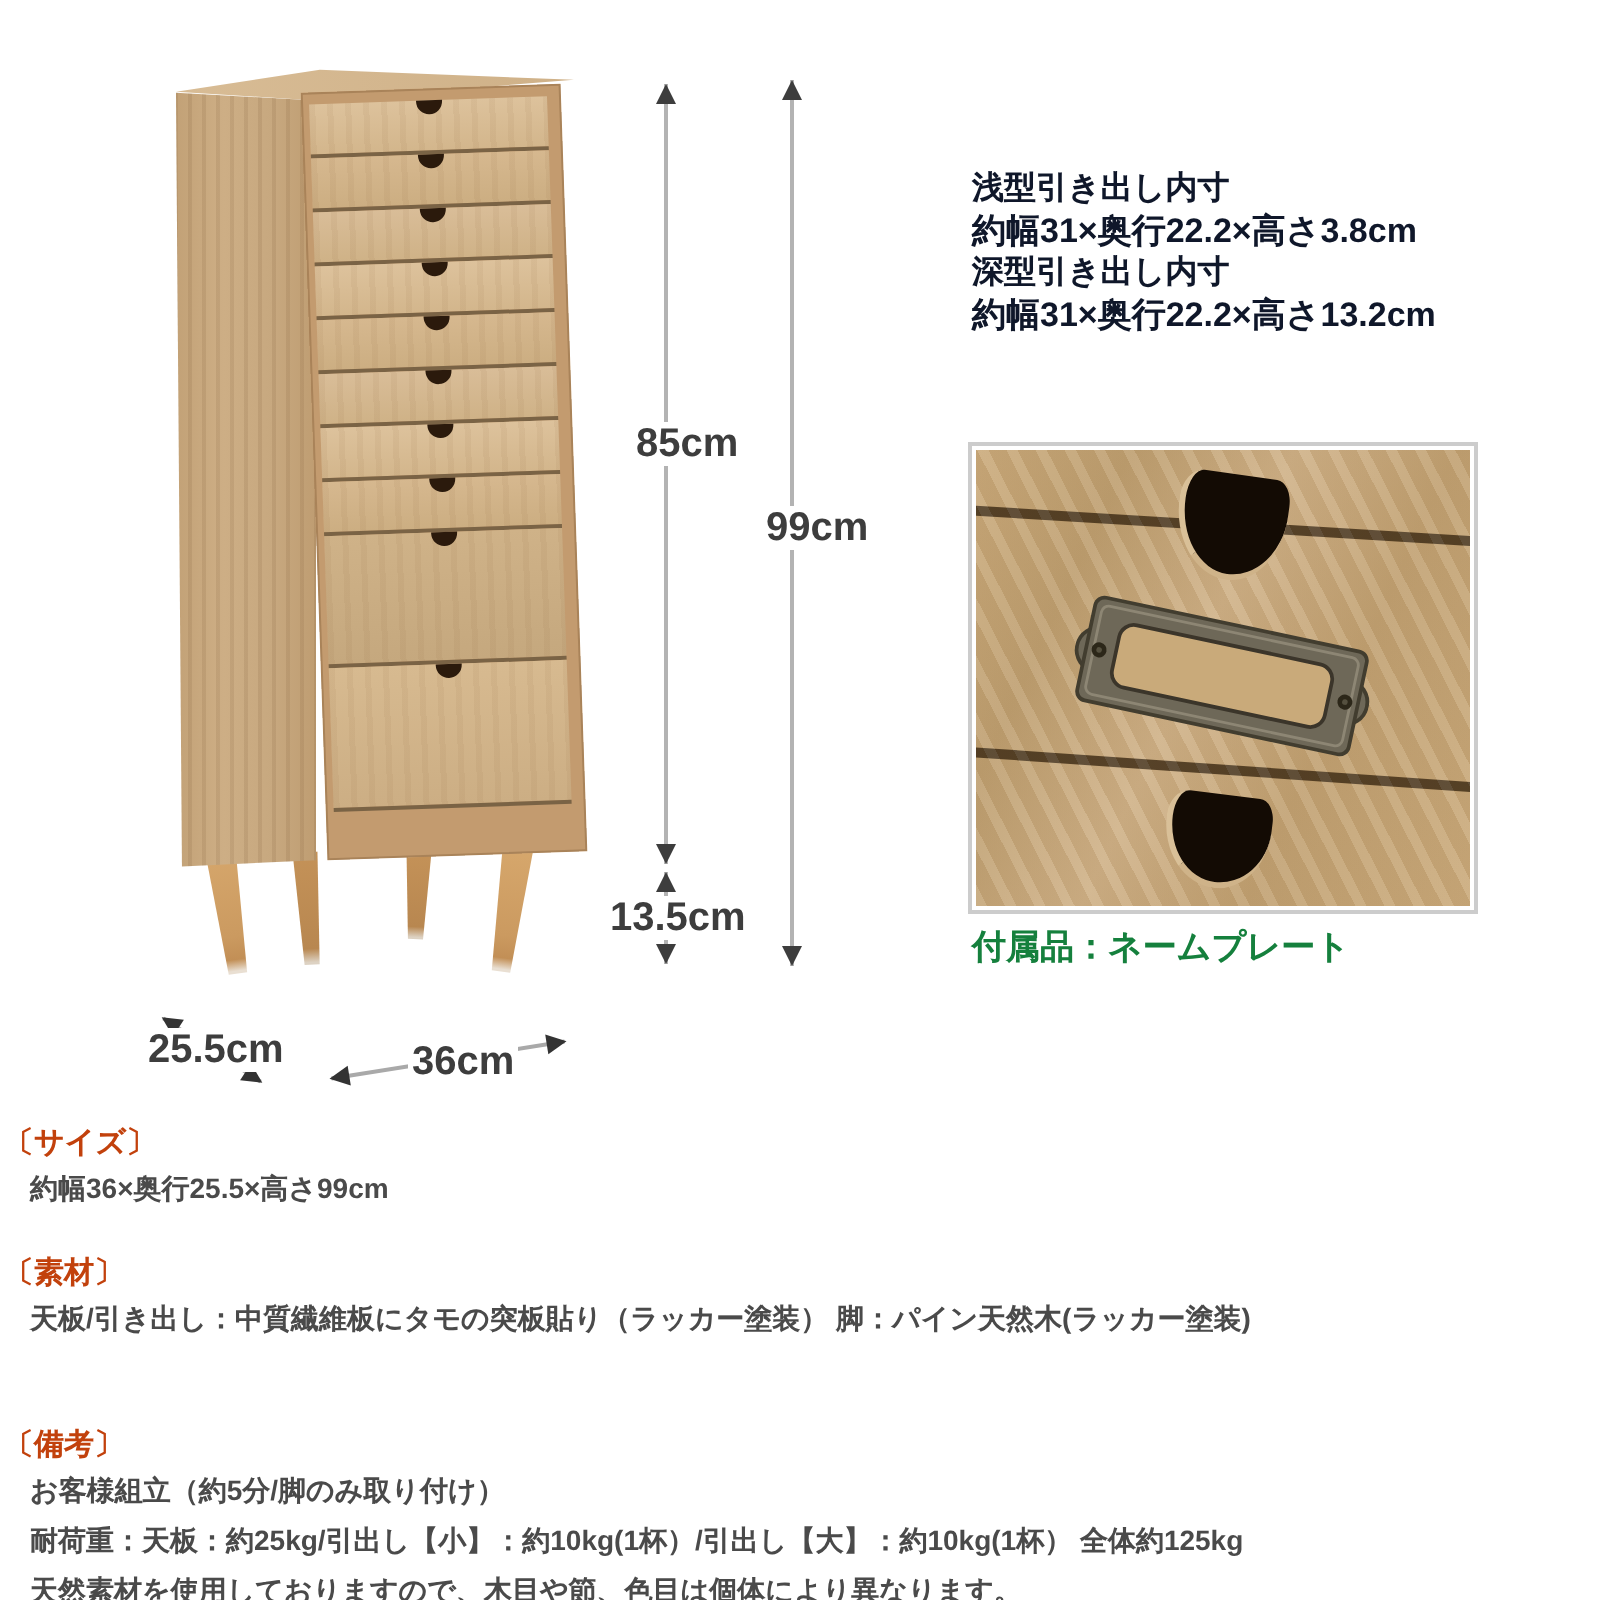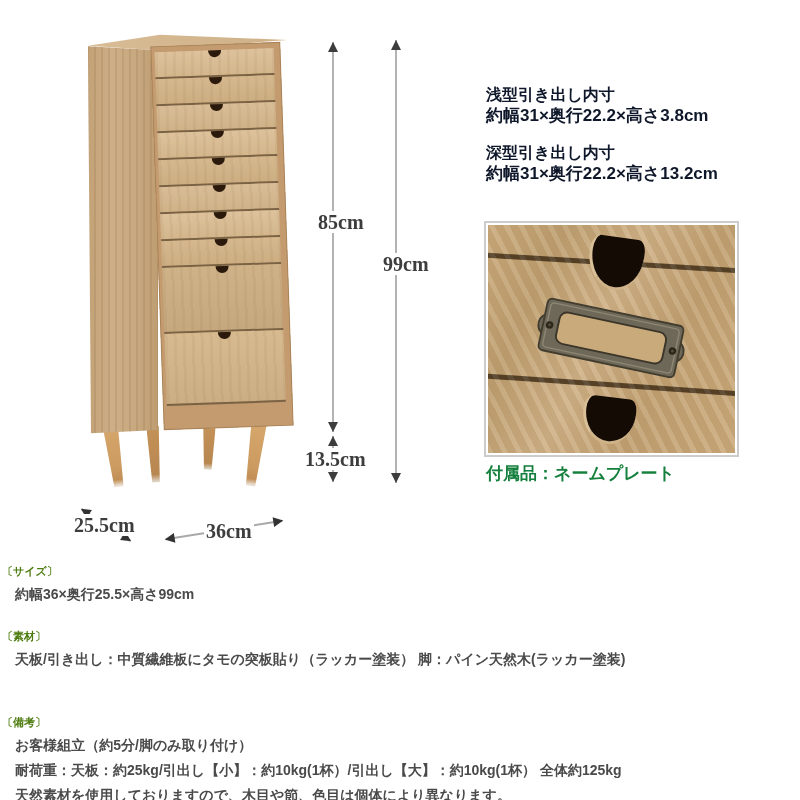--- a/index.html
+++ b/index.html
@@ -68,29 +68,29 @@
     border-left:5px solid transparent;border-right:5px solid transparent;border-bottom:10px solid #3d3d3d;}
   .varrow::after{content:"";position:absolute;bottom:0;left:-4px;width:0;height:0;
     border-left:5px solid transparent;border-right:5px solid transparent;border-top:10px solid #3d3d3d;}
   .darrow{position:absolute;height:2px;background:#a9a9a9;z-index:3;}
   .darrow::before{content:"";position:absolute;left:-1px;top:-4px;width:0;height:0;
     border-top:5px solid transparent;border-bottom:5px solid transparent;border-right:10px solid #333;}
   .darrow::after{content:"";position:absolute;right:-1px;top:-4px;width:0;height:0;
     border-top:5px solid transparent;border-bottom:5px solid transparent;border-left:10px solid #333;}
   .dim-label{
     position:absolute;z-index:4;background:#ffffff;color:#3d3d3d;
-    font-size:20px;font-weight:600;line-height:1.1;padding:0 2px;white-space:nowrap;font-family:Liberation Serif, serif;
+    font-size:20px;font-weight:600;line-height:1.1;padding:0 2px;white-space:nowrap;
   }
 
   
   #drawer-specs{position:absolute;left:486px;top:84px;z-index:3;}
   #drawer-specs p{margin:0;white-space:nowrap;font-weight:bold;color:#0f172a;}
   #drawer-specs .t{font-size:16px;line-height:21px;}
   #drawer-specs .v{font-size:17px;line-height:21px;}
-  #drawer-specs .grp2{margin-top:16px;}
+  #drawer-specs .grp2{}
 
   
   #detail-photo{
     position:absolute;left:484px;top:221px;width:247px;height:228px;
     border:2px solid #cccccc;background:#fff;padding:2px;z-index:2;
   }
   .photo-wood{
     position:relative;width:100%;height:100%;overflow:hidden;
     background:linear-gradient(115deg,#cbab7c 0%,#bfa071 22%,#d0b288 45%,#c2a273 68%,#cbab7c 100%);
   }
@@ -112,21 +112,21 @@
   .pc-bottom{left:94px;top:172px;width:50px;height:44px;transform:rotate(7deg);}
   .nameplate{position:absolute;left:48px;top:80px;width:150px;height:66px;transform:rotate(12deg);z-index:3;}
 
   
   #photo-caption{
     position:absolute;left:486px;top:462px;font-size:17px;font-weight:bold;
     color:#15803d;white-space:nowrap;
   }
   .spec-section{position:absolute;left:2px;}
   .spec-section h3{
-    margin:0;font-size:11px;font-weight:bold;color:#4d7c0f;line-height:19px;
+    margin:0;font-size:15px;font-weight:bold;color:#c2410c;line-height:19px;
   }
   .spec-section p{
     margin:2px 0 0 13px;font-size:14px;font-weight:bold;color:#4a4a4a;
     line-height:23px;white-space:nowrap;
   }
   #sec-size{top:562px;}
   #sec-material{top:627px;}
   #sec-notes{top:713px;}
 </style>
 </head>

